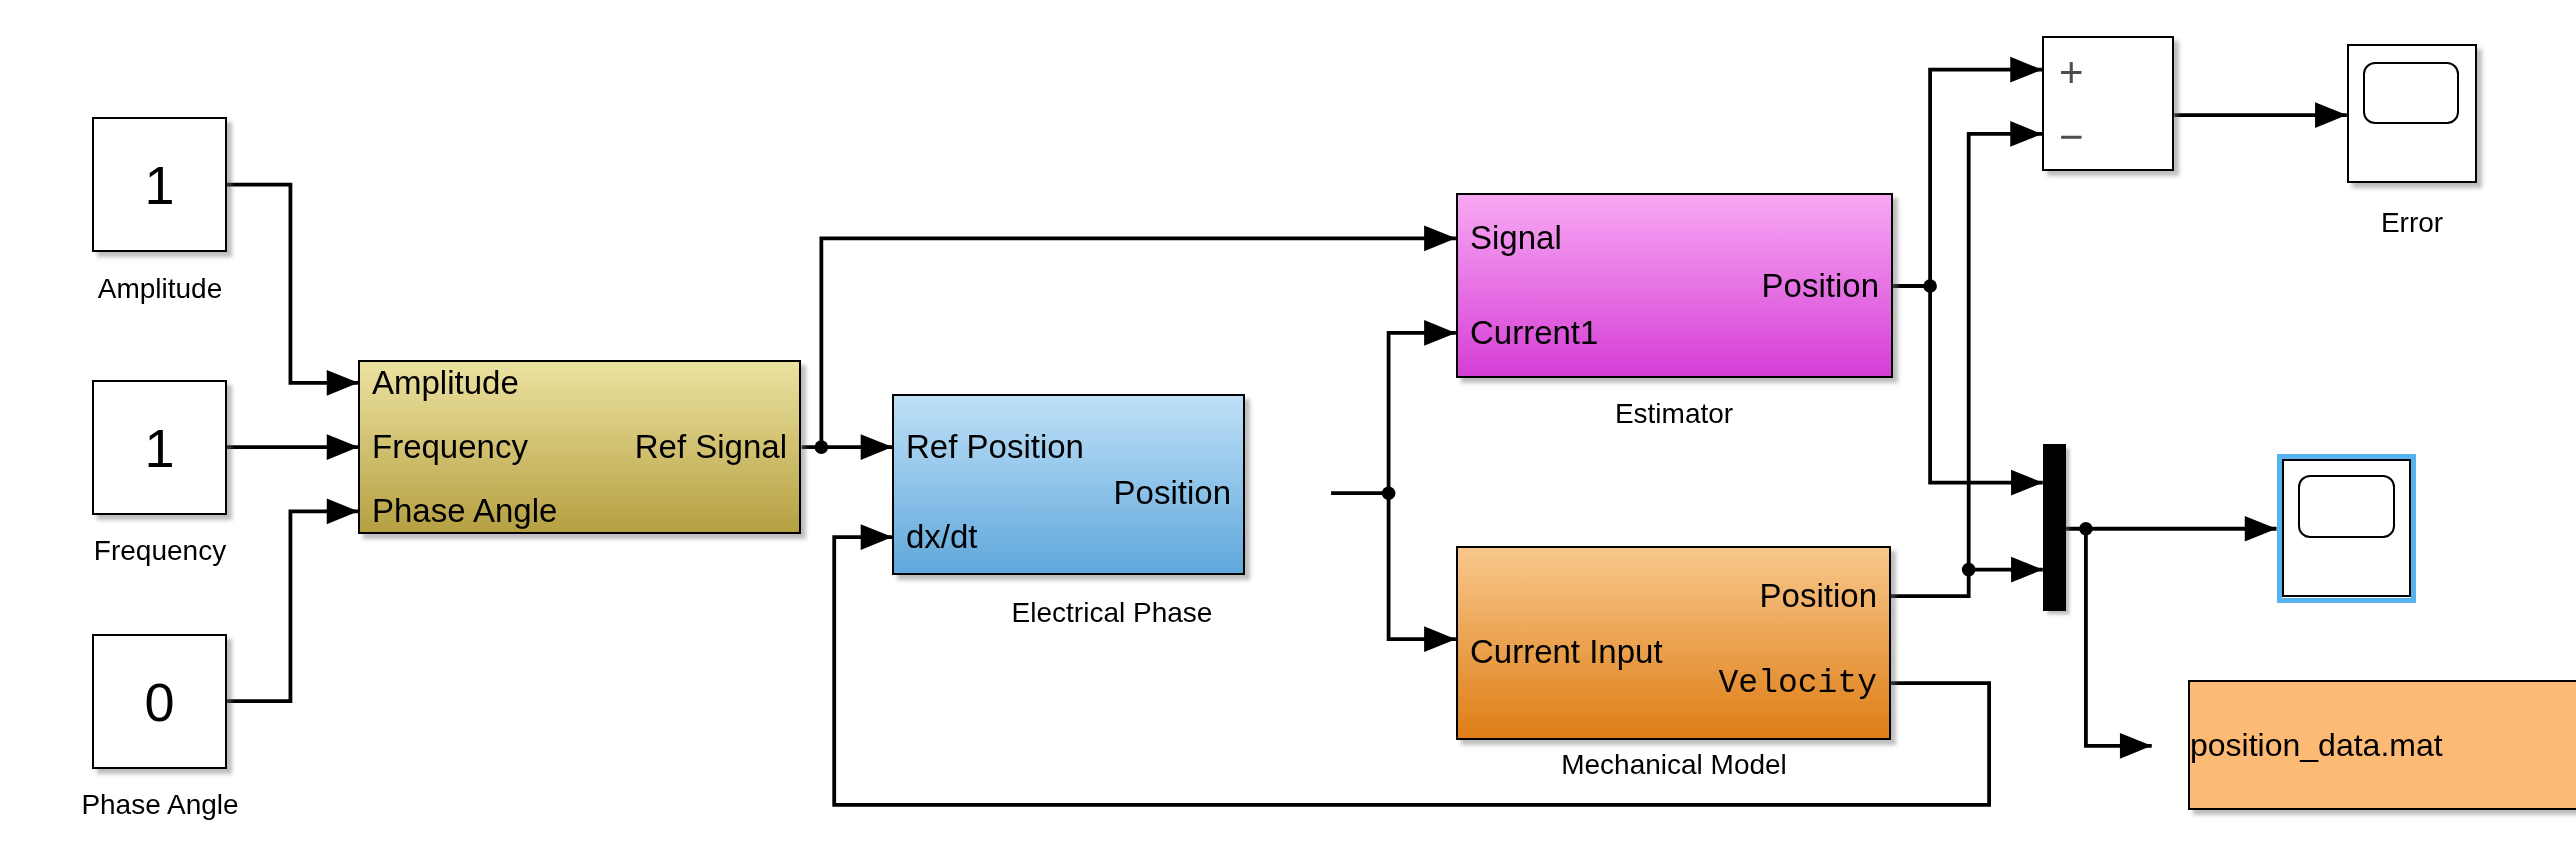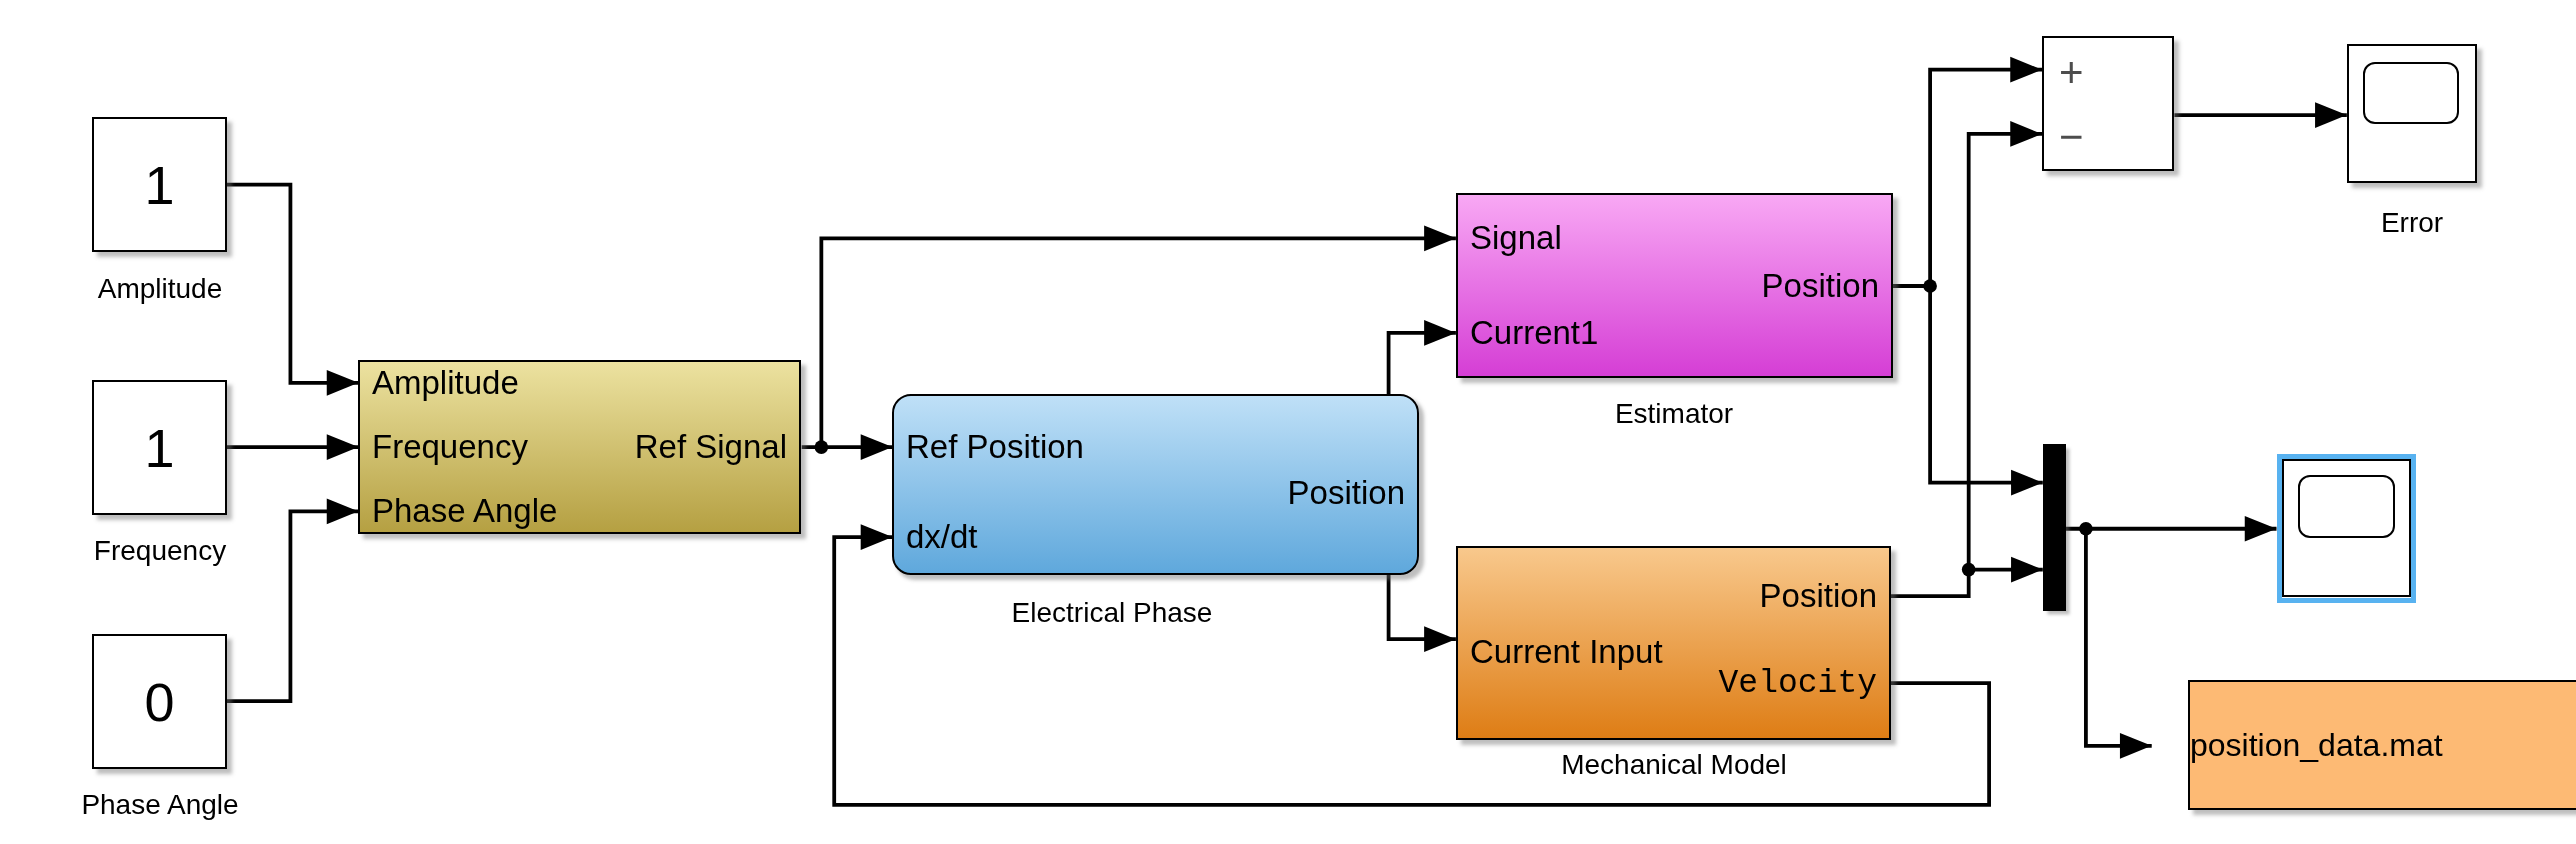--- a/index.html
+++ b/index.html
@@ -134,21 +134,21 @@
   </div>
   <div class="name" style="left:160px;top:805px;">Phase Angle</div>
 
   <div class="blk subsys" style="left: 358px; top: 360px; width: 443px; height: 174px; background: linear-gradient(rgb(236, 226, 160), rgb(181, 160, 66));">
     <span class="portlbl left" style="top:23px;">Amplitude</span>
     <span class="portlbl left" style="top:87px;">Frequency</span>
     <span class="portlbl left" style="top:151px;">Phase Angle</span>
     <span class="portlbl right" style="top:87px;">Ref Signal</span>
   </div>
 
-  <div class="blk subsys" style="left: 892px; top: 394px; width: 527px; height: 181px; background: linear-gradient(rgb(191, 224, 247), rgb(95, 168, 220)); border-radius: 19px;">
+  <div class="blk subsys" style="left: 892px; top: 394px; width: 353px; height: 181px; background: linear-gradient(rgb(191, 224, 247), rgb(95, 168, 220));">
     <span class="portlbl left" style="top:53px;">Ref Position</span>
     <span class="portlbl left" style="top:143px;">dx/dt</span>
     <span class="portlbl right" style="top:99px;">Position</span>
   </div>
   <div class="name" style="left:1112px;top:613px;">Electrical Phase</div>
 
   <div class="blk subsys" style="left: 1456px; top: 193px; width: 437px; height: 185px; background: linear-gradient(rgb(248, 168, 244), rgb(213, 62, 213));">
     <span class="portlbl left" style="top:45px;">Signal</span>
     <span class="portlbl left" style="top:140px;">Current1</span>
     <span class="portlbl right" style="top:93px;">Position</span>

